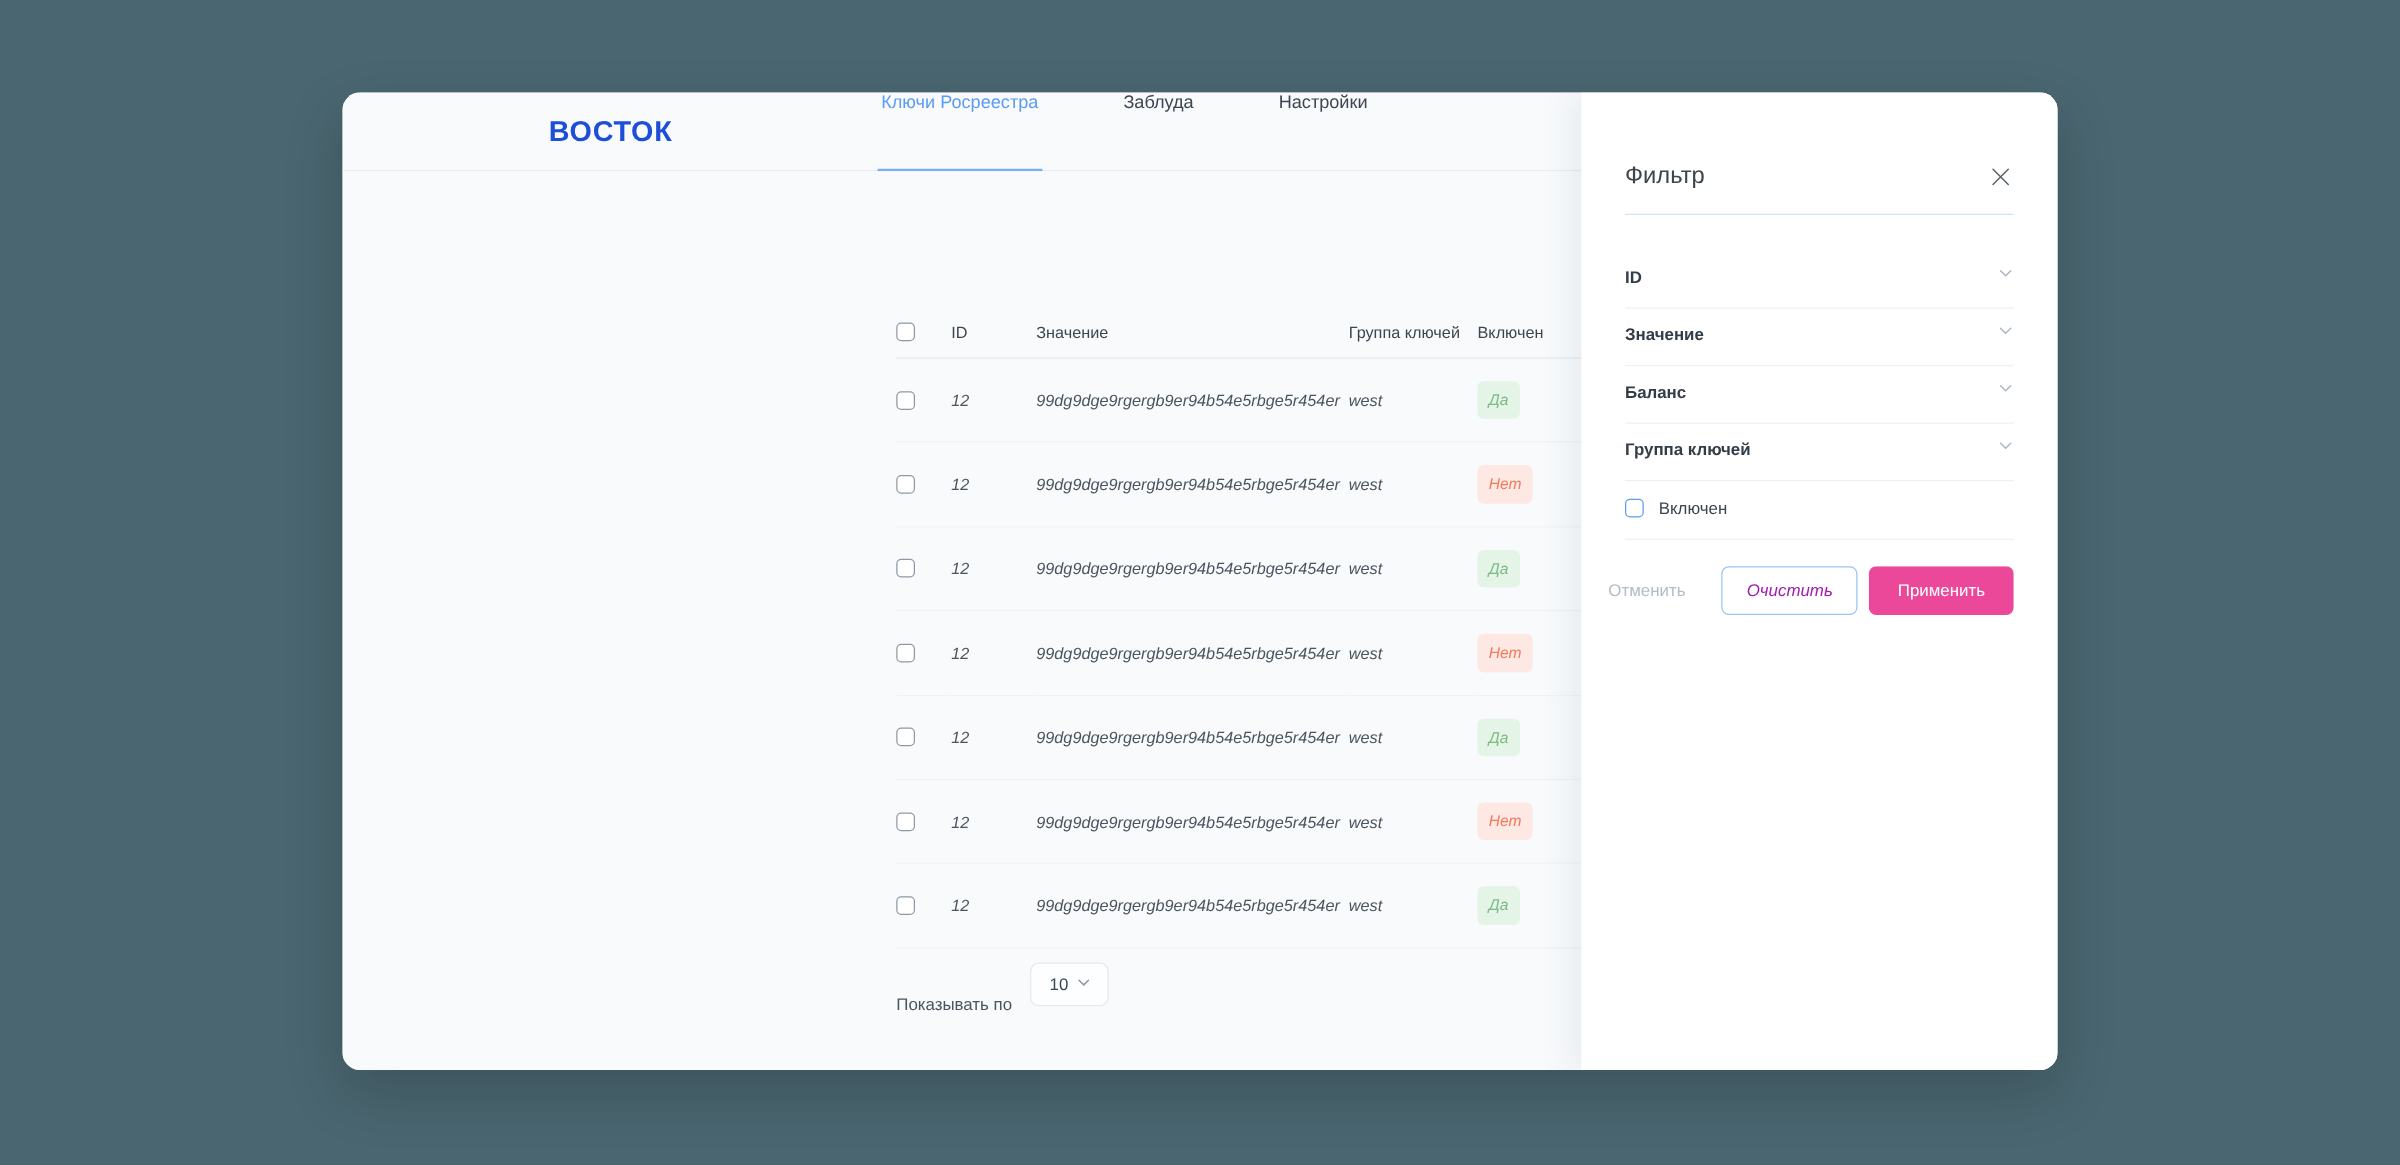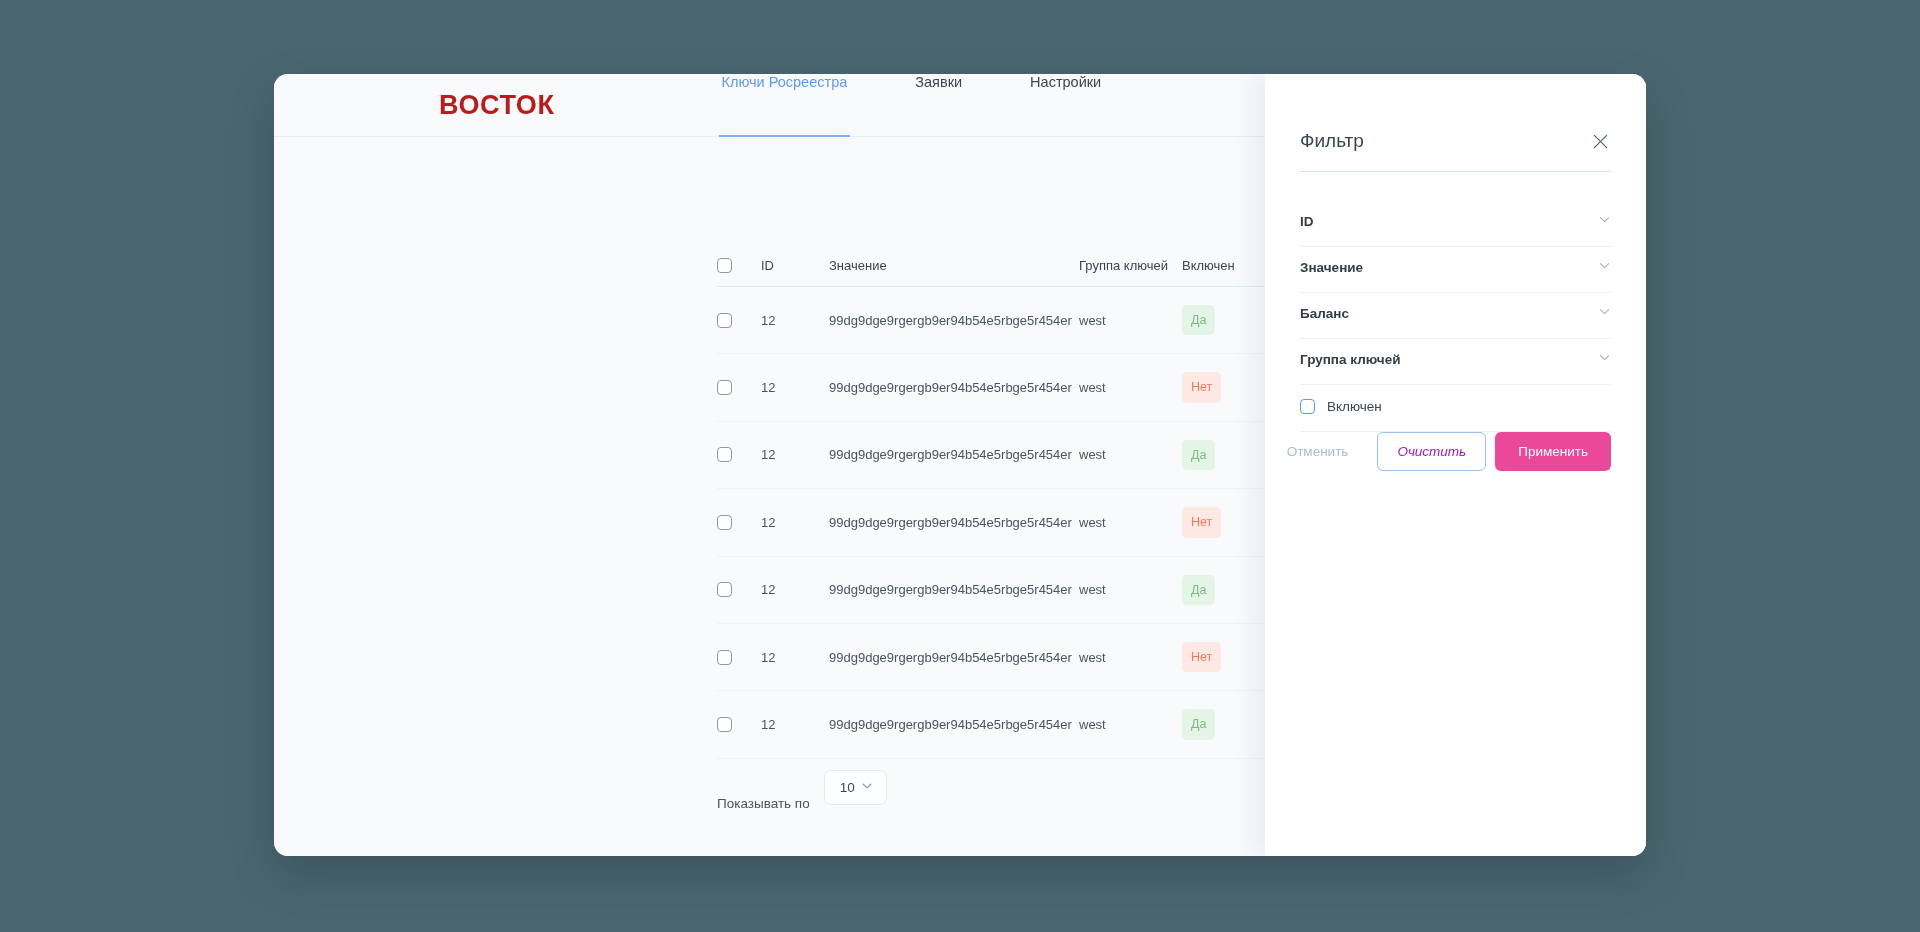--- a/index.html
+++ b/index.html
@@ -34,24 +34,24 @@
     position: relative;
     height: 63px;
     background: #f8fafc;
     border-bottom: 1px solid #e7eef5;
     display: flex;
     align-items: center;
   }
 
   .brand {
     margin-left: 165px;
-    font-size: 27px;
+    font-size: 23px;
     font-weight: bold;
     letter-spacing: 0.6px;
-    color: #b91c1c;
+    color: #1d4ed8;
   }
 
   .nav {
     display: flex;
     align-items: stretch;
     height: 63px;
     margin-left: 164px;
   }
 
   .nav-tab {
@@ -128,20 +128,21 @@
   }
 
   thead tr { border-bottom: 1px solid #dfeaf4; }
 
   tbody td {
     font-size: 13px;
     color: #4b555f;
     padding: 18px 0;
     vertical-align: middle;
     border-bottom: 1px solid #eef3f8;
+    font-style: italic;
   }
   tbody tr:last-child td { border-bottom: 1px solid #eef3f8; }
 
   .col-check { width: 44px; }
   .col-id    { width: 68px; }
   .col-val   { width: 250px; }
   .col-grp   { width: 103px; }
   .col-on    { width: 84px; }
   .col-bal   { width: 90px; text-align: right; }
   .col-fio   { width: 266px; padding-left: 54px !important; }
@@ -258,20 +259,21 @@
     cursor: pointer;
   }
 
   .toggle-label { font-size: 13.5px; color: #3c4650; }
 
   .drawer-actions {
     display: flex;
     align-items: center;
     justify-content: flex-end;
     gap: 9px;
+    margin-top: 21px;
   }
 
   .btn {
     border-radius: 6px;
     font-size: 13.5px;
     padding: 11px 19px;
     cursor: pointer;
     border: 1px solid transparent;
     background: transparent;
     font-family: inherit;
@@ -286,21 +288,21 @@
 
 <div class="app-card">
 
   <div class="app-header">
     <div class="brand">ВОСТОК</div>
     <nav class="nav">
       <div class="nav-tab active">
         <span>Ключи Росреестра</span>
       </div>
       <div class="nav-tab">
-        <span>Заявки</span>
+        <span>Заблуда</span>
       </div>
       <div class="nav-tab">
         <span>Настройки</span>
       </div>
     </nav>
   </div>
 
   <div class="content">
 
     <div class="toolbar">

